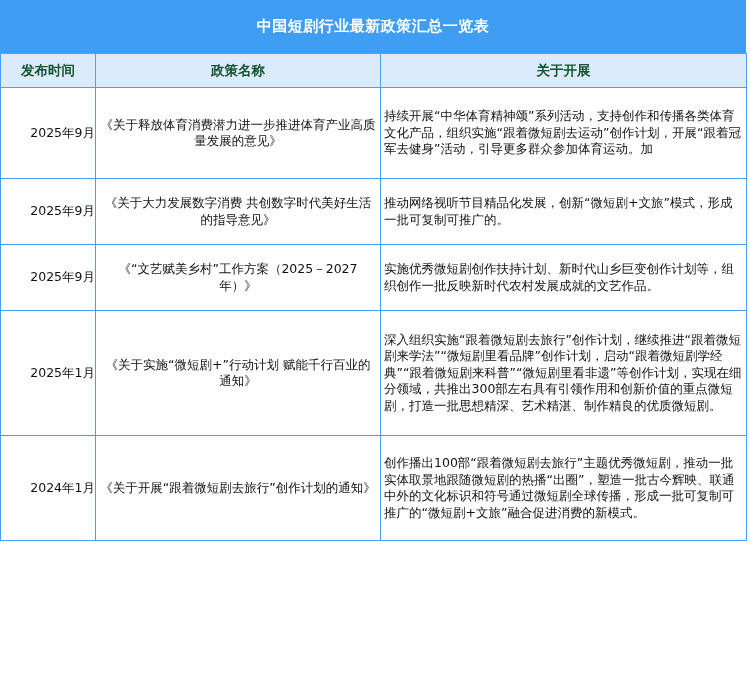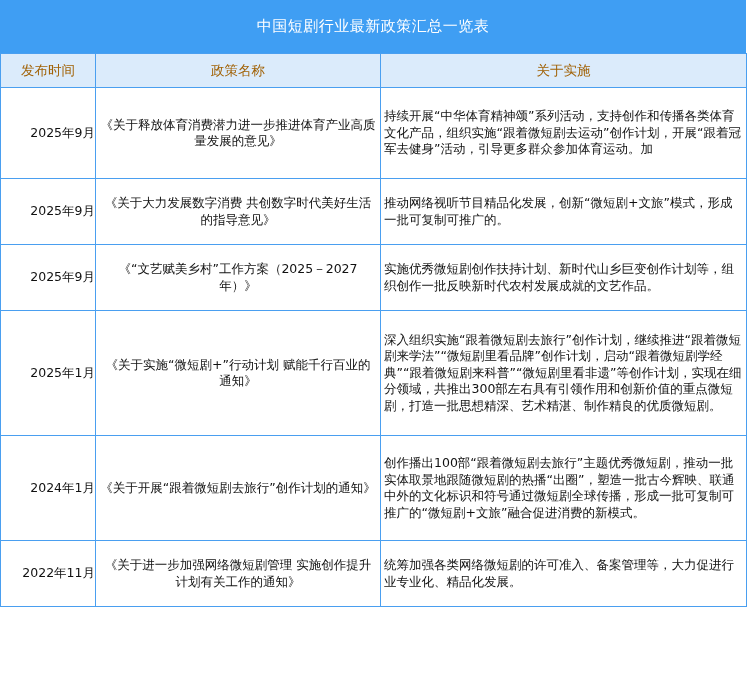--- a/index.html
+++ b/index.html
@@ -1,26 +1,26 @@
 <!DOCTYPE html>
 <html><head>
 <meta charset="utf-8">
 <style>
   html, body { margin: 0; padding: 0; background: #ffffff; }
   body { width: 750px; height: 700px; overflow: hidden; font-family: "DejaVu Sans", "Liberation Sans", sans-serif; }
   .wrap { width: 746px; position: relative; }
   .title-bar {
     height: 53px; background: #3f9ef3; color: #ffffff;
     display: flex; align-items: center; justify-content: center;
-    font-size: 15px; font-weight: normal; letter-spacing: 0.5px;
+    font-size: 15px; font-weight: bold; letter-spacing: 0.5px;
   }
   table { border-collapse: collapse; width: 746px; table-layout: fixed; }
   td, th { border: 1.5px solid #4a9ff0; padding: 0; }
   th {
-    background: #dbebfb; height: 33px; font-size: 13.5px; font-weight: normal; color: #a16207;
+    background: #dbebfb; height: 33px; font-size: 13.5px; font-weight: bold; color: #14532d;
   }
   td { font-size: 12.5px; color: #111; line-height: 16.5px; }
   td.date { text-align: right; }
   td.name { text-align: center; padding: 16px 4px; }
   td.content { text-align: left; padding: 4px 3px; }
   col.c1 { width: 95px; }
   col.c2 { width: 285px; }
   col.c3 { width: 366px; }
 </style>
 </head>
@@ -31,21 +31,21 @@
   <table>
     <colgroup>
         <col class="c1">
         <col class="c2">
         <col class="c3">
       </colgroup>
     <thead>
       <tr>
         <th>发布时间</th>
         <th>政策名称</th>
-        <th>关于实施</th>
+        <th>关于开展</th>
       </tr>
     </thead>
     <tbody id="tbody">
         <tr style="height: 91px;">
           <td class="date">2025年9月</td>
           <td class="name">《关于释放体育消费潜力进一步推进体育产业高质量发展的意见》</td>
           <td class="content">持续开展“中华体育精神颂”系列活动，支持创作和传播各类体育文化产品，组织实施“跟着微短剧去运动”创作计划，开展“跟着冠军去健身”活动，引导更多群众参加体育运动。加</td>
         </tr>
         <tr style="height: 59px;">
           <td class="date">2025年9月</td>
@@ -60,20 +60,15 @@
         <tr style="height: 125px;">
           <td class="date">2025年1月</td>
           <td class="name">《关于实施“微短剧+”行动计划 赋能千行百业的通知》</td>
           <td class="content">深入组织实施“跟着微短剧去旅行”创作计划，继续推进“跟着微短剧来学法”“微短剧里看品牌”创作计划，启动“跟着微短剧学经典”“跟着微短剧来科普”“微短剧里看非遗”等创作计划，实现在细分领域，共推出300部左右具有引领作用和创新价值的重点微短剧，打造一批思想精深、艺术精湛、制作精良的优质微短剧。</td>
         </tr>
         <tr style="height: 105px;">
           <td class="date">2024年1月</td>
           <td class="name">《关于开展“跟着微短剧去旅行”创作计划的通知》</td>
           <td class="content">创作播出100部“跟着微短剧去旅行”主题优秀微短剧，推动一批实体取景地跟随微短剧的热播“出圈”，塑造一批古今辉映、联通中外的文化标识和符号通过微短剧全球传播，形成一批可复制可推广的“微短剧+文旅”融合促进消费的新模式。</td>
         </tr>
-        <tr style="height: 57px;">
-          <td class="date">2022年11月</td>
-          <td class="name">《关于进一步加强网络微短剧管理 实施创作提升计划有关工作的通知》</td>
-          <td class="content">统筹加强各类网络微短剧的许可准入、备案管理等，大力促进行业专业化、精品化发展。</td>
-        </tr>
       </tbody>
   </table>
 </div>
 
 </body></html>

